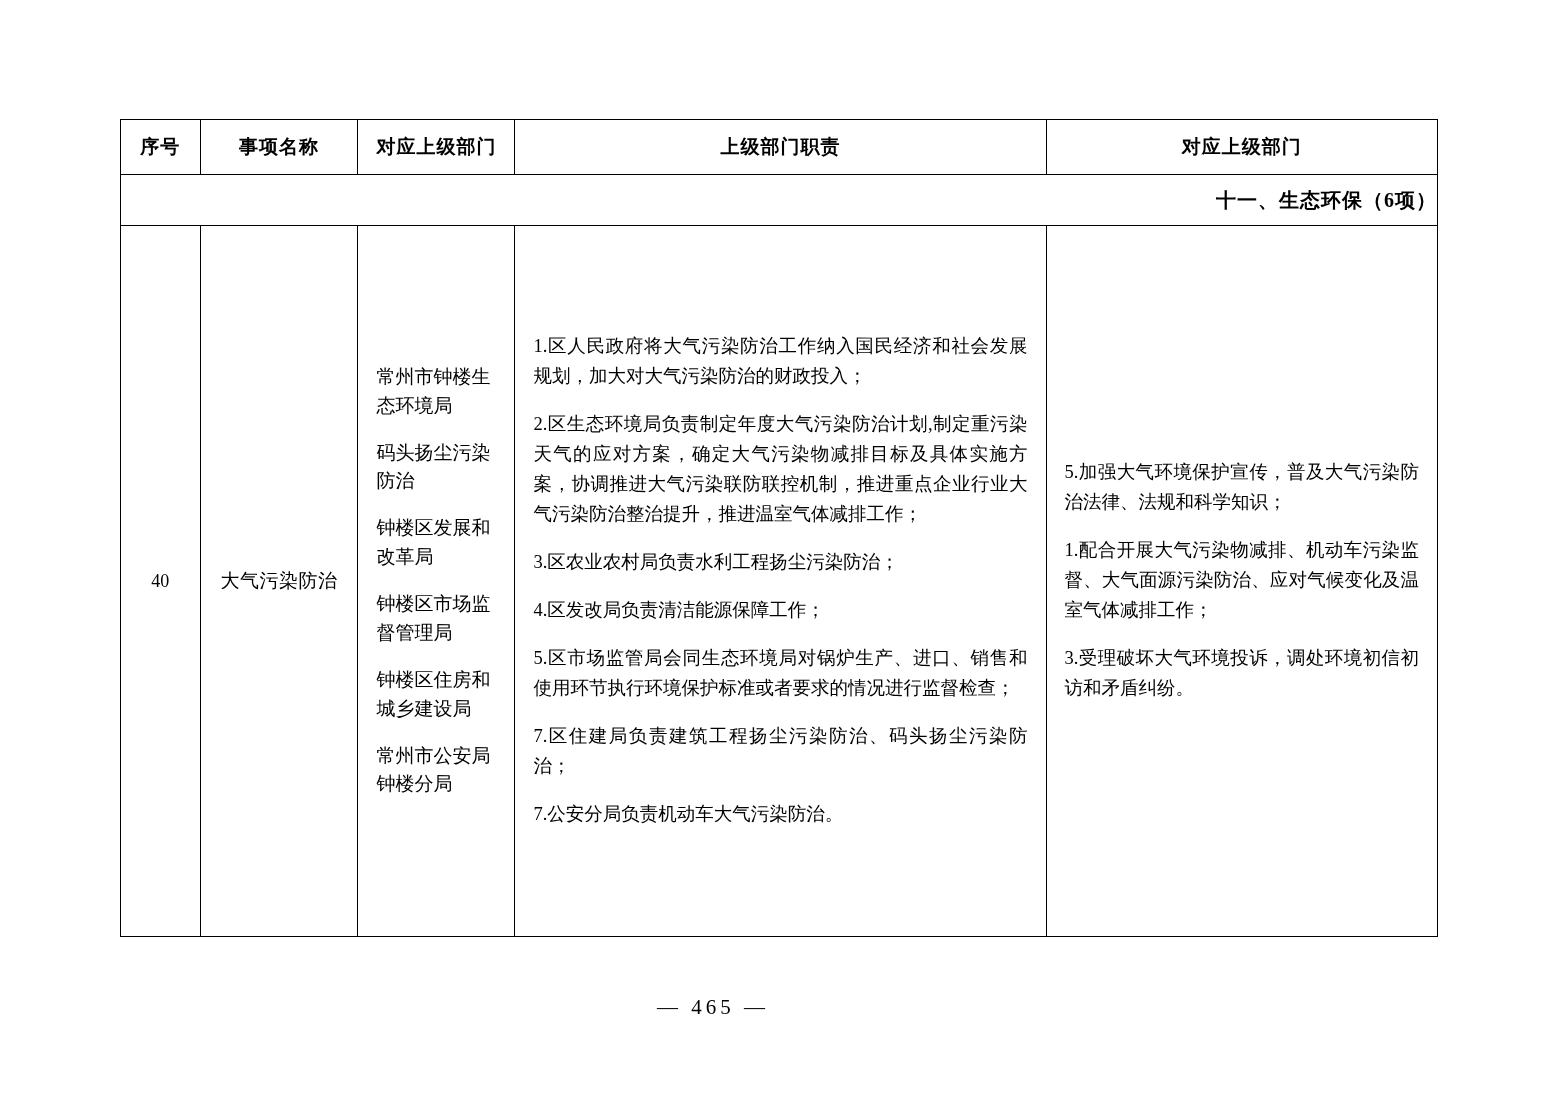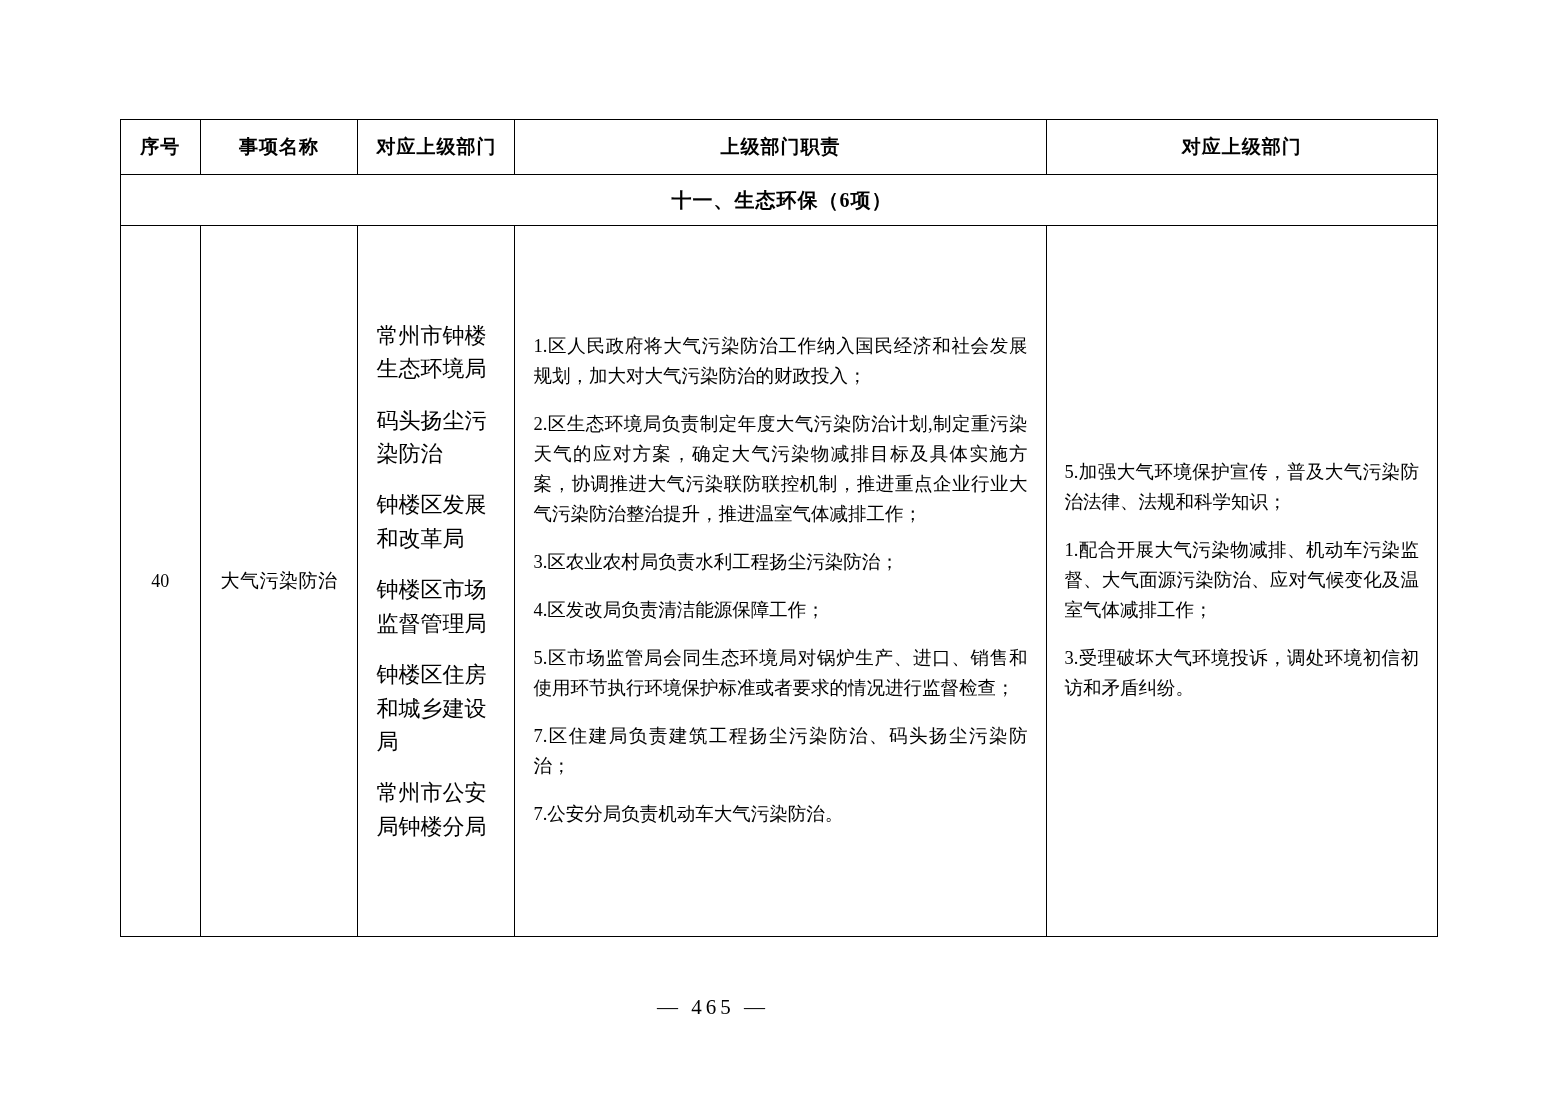--- a/index.html
+++ b/index.html
@@ -47,36 +47,36 @@
     height: 54px;
     font-size: 19px;
     font-weight: bold;
     text-align: center;
     letter-spacing: 1px;
   }
   tr.section-row td {
     height: 50px;
     font-size: 20px;
     font-weight: bold;
-    text-align: center;
+    text-align: right;
     padding-left: 6px;
     letter-spacing: 1px;
   }
   td.cell-seq {
     text-align: center;
     font-size: 18px;
   }
   td.cell-name {
     text-align: center;
     font-size: 19px;
     letter-spacing: 0.5px;
   }
   td.cell-dept {
     vertical-align: middle;
-    font-size: 22px;
+    font-size: 19px;
     line-height: 1.52;
     padding: 6px 8px 6px 14px;
     text-align: left;
   }
   td.cell-duty,
   td.cell-coop {
     vertical-align: middle;
     font-size: 18.5px;
     line-height: 1.62;
     padding: 8px 10px 8px 10px;

